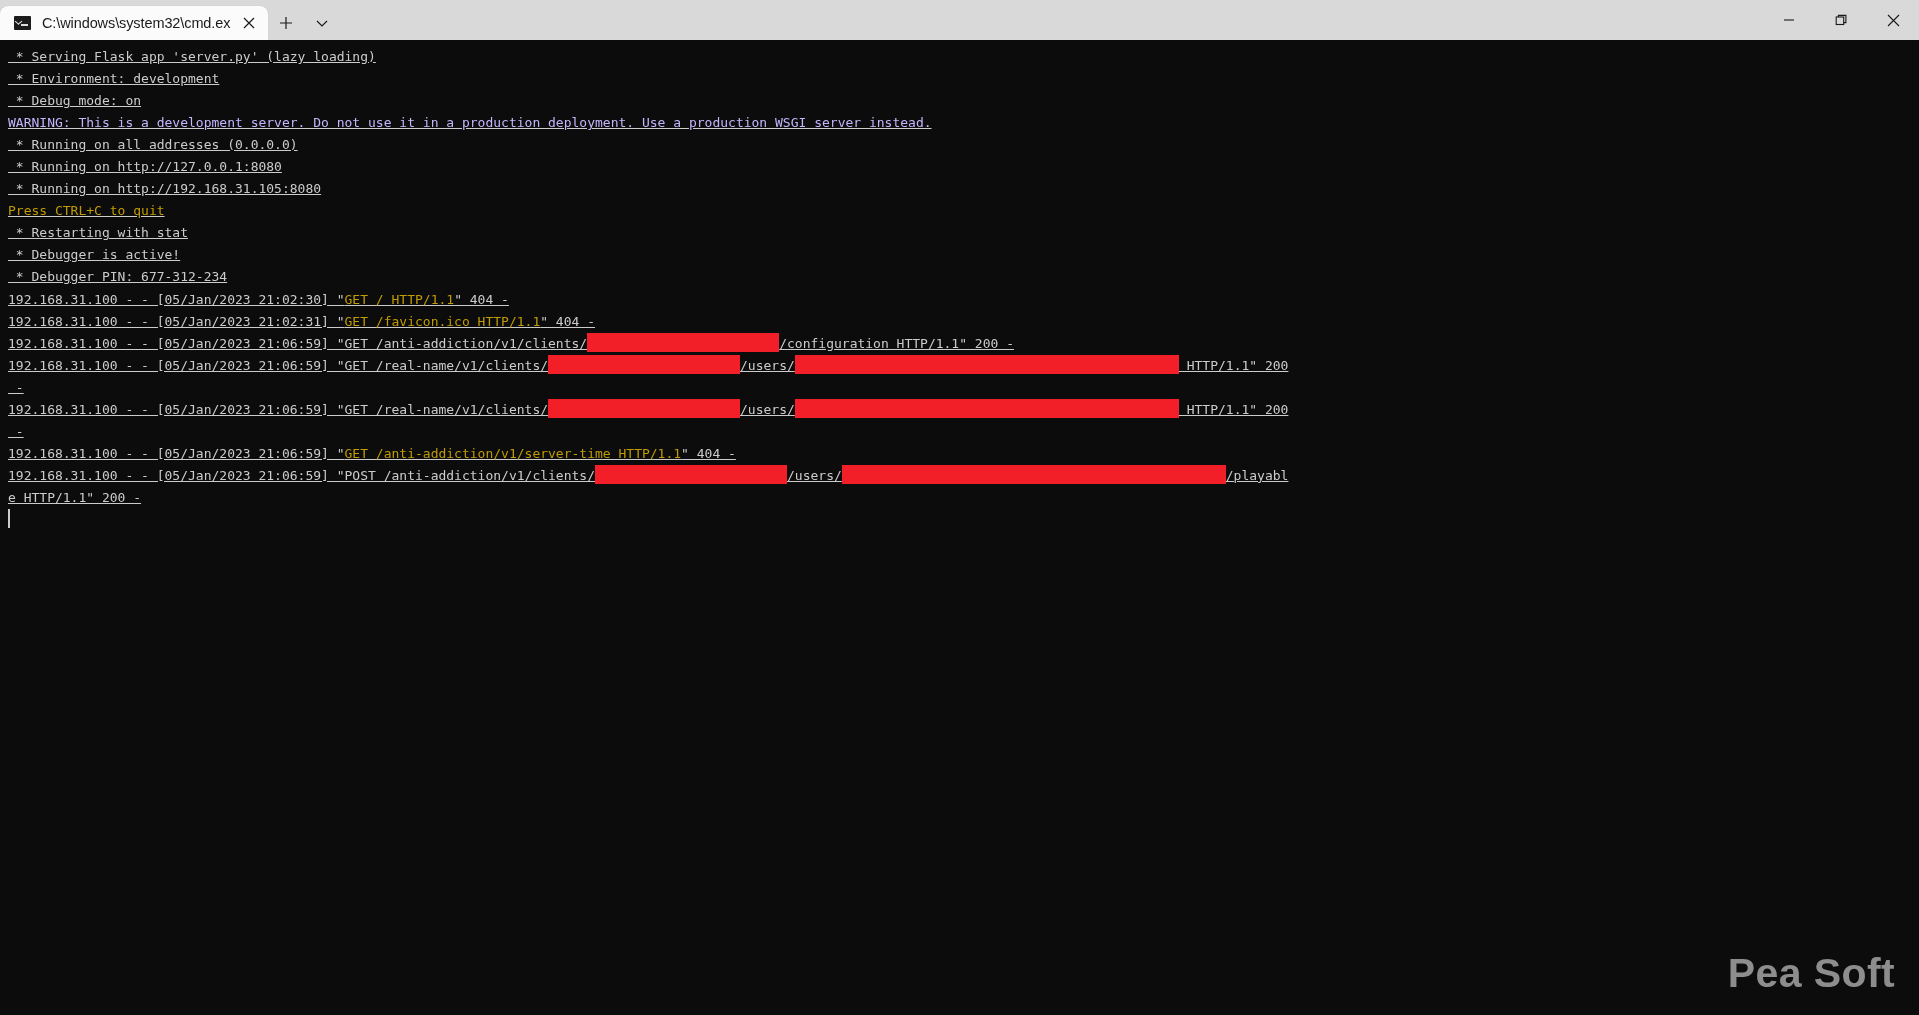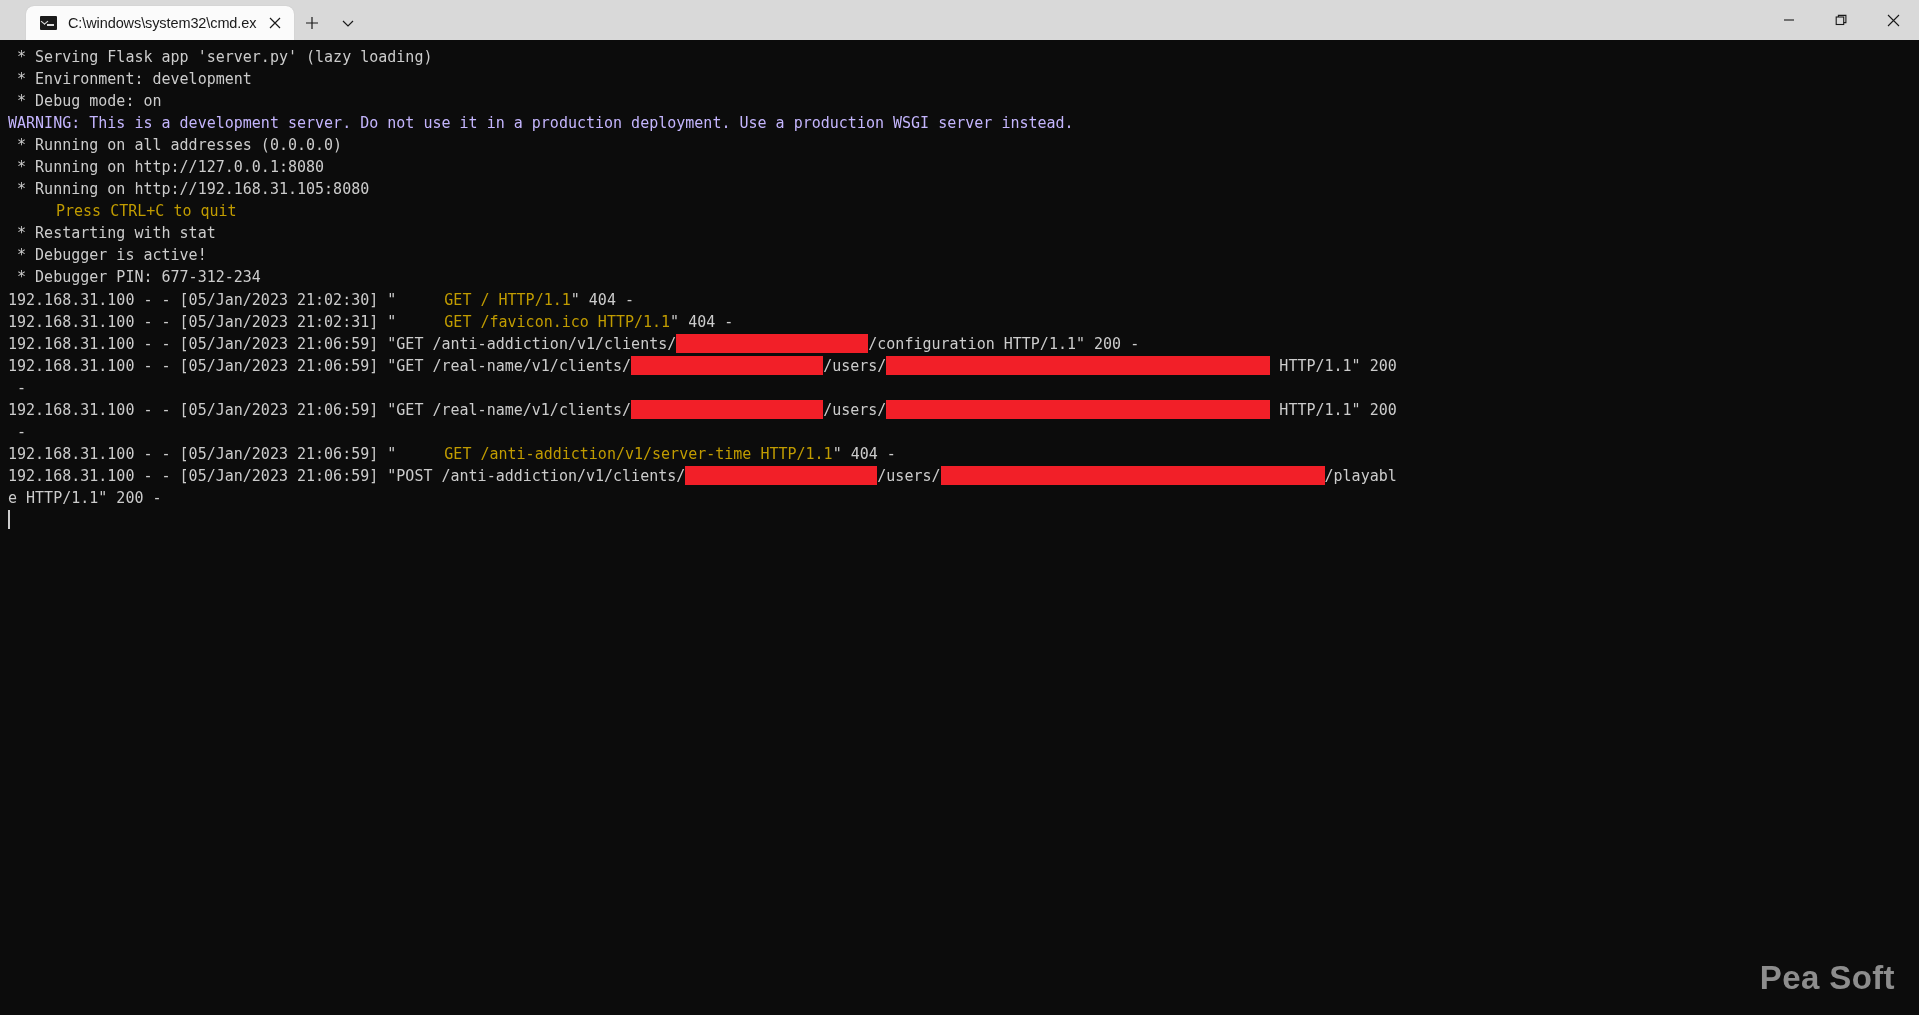--- a/index.html
+++ b/index.html
@@ -31,21 +31,20 @@
     display: flex;
     align-items: flex-end;
     position: relative;
     user-select: none;
   }
 
   .tabstrip {
     display: flex;
     align-items: flex-end;
     height: 24px;
-    padding-left: 26px;
   }
 
   .tab {
     height: 34px;
     background: #fbfbfb;
     border-radius: 8px 8px 0 0;
     display: flex;
     align-items: center;
     padding: 0 6px 0 14px;
     min-width: 268px;
@@ -134,32 +133,33 @@
     flex: 1 1 auto;
     background: #0c0c0c;
     position: relative;
     overflow: hidden;
     padding: 6px 0 0 8px;
     box-sizing: border-box;
   }
 
   .console {
     font-family: "DejaVu Sans Mono", monospace;
-    font-size: 15px;
+    font-size: 13px;
     line-height: 22.06px;
     color: #cccccc;
     white-space: pre;
     letter-spacing: 0px;
+    text-decoration: underline;
   }
 
   .line { height: 22.06px; white-space: pre; }
 
   .c-white  { color: #cccccc; }
   .c-red    { color: #c4b5fd; }
-  .c-yellow { color: #c19c00; margin-left: 48px; }
+  .c-yellow { color: #c19c00; }
 
   .redact {
     display: inline-block;
     background: #f21f28;
     height: 19px;
     vertical-align: -4px;
     border-radius: 0;
   }
 
   .cursor {
@@ -168,21 +168,21 @@
     height: 19px;
     background: #cccccc;
     vertical-align: -4px;
   }
 
   .watermark {
     position: absolute;
     right: 24px;
     bottom: 18px;
     font-family: "Liberation Sans", sans-serif;
-    font-size: 33px;
+    font-size: 41px;
     font-weight: bold;
     color: #8d8d8d;
     letter-spacing: 0.4px;
     user-select: none;
   }
 </style>
 </head>
 <body>
 
 <div class="window">

